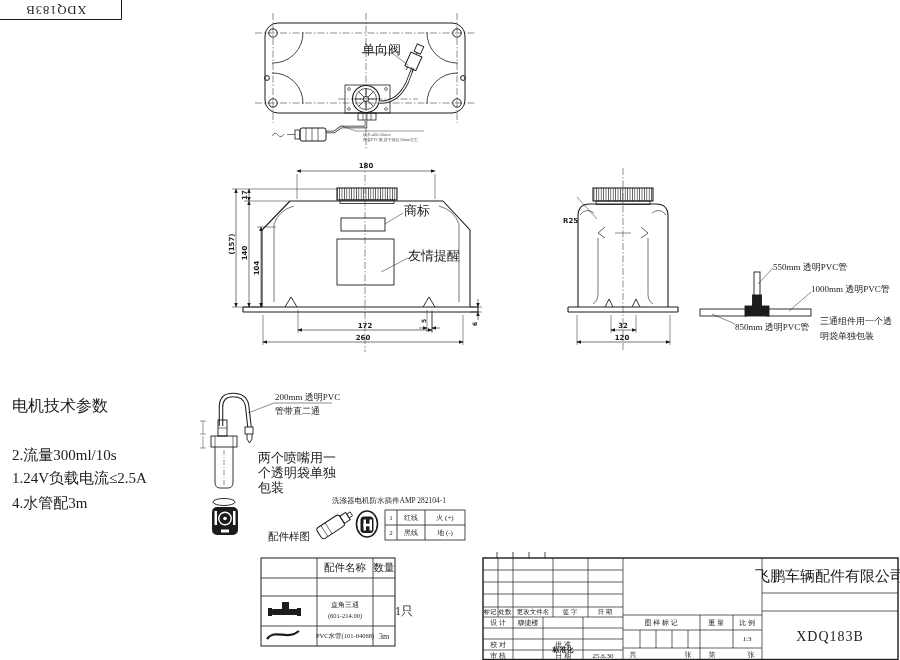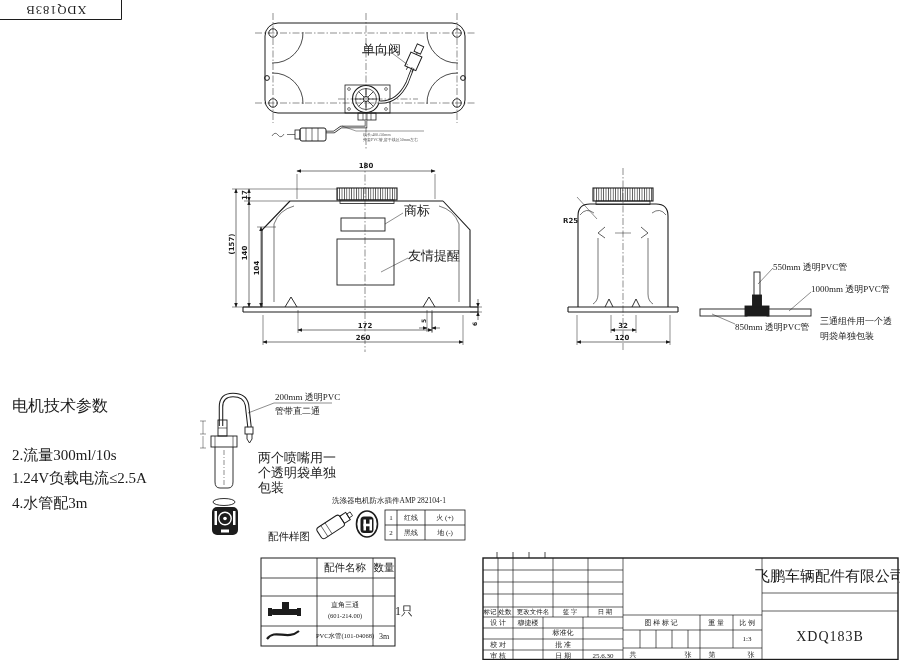--- a/index.html
+++ b/index.html
@@ -307,21 +307,21 @@
 <div class="c" style="left:384px;top:636px;font-size:8px;">3m</div>
 
 <div class="c tb65" style="left:490px;top:612px;">标记</div>
 <div class="c tb65" style="left:505px;top:612px;">处数</div>
 <div class="c tb65" style="left:533px;top:612px;">更改文件名</div>
 <div class="c tb65" style="left:570px;top:612px;">签 字</div>
 <div class="c tb65" style="left:605px;top:612px;">日 期</div>
 
 <div class="c tb" style="left:498px;top:622.5px;">设 计</div>
 <div class="c tb" style="left:528px;top:622.5px;">穆捷楼</div>
-<div class="c tb" style="left:563px;top:633px;">标准化</div>
+<div class="c tb" style="left:563px;top:650px;font-weight:bold;">标准化</div>
 <div class="c tb" style="left:498px;top:644.5px;">校 对</div>
 <div class="c tb" style="left:563px;top:644.5px;">批 准</div>
 <div class="c tb" style="left:498px;top:656px;">审 核</div>
 <div class="c tb" style="left:563px;top:656px;">日 期</div>
 <div class="c tb" style="left:603px;top:656px;">25.6.30</div>
 
 <div class="c tb" style="left:661px;top:622.5px;">图 样 标 记</div>
 <div class="c tb" style="left:716px;top:622.5px;">重 量</div>
 <div class="c tb" style="left:747px;top:622.5px;">比 例</div>
 <div class="c tb" style="left:747px;top:639px;">1:3</div>

